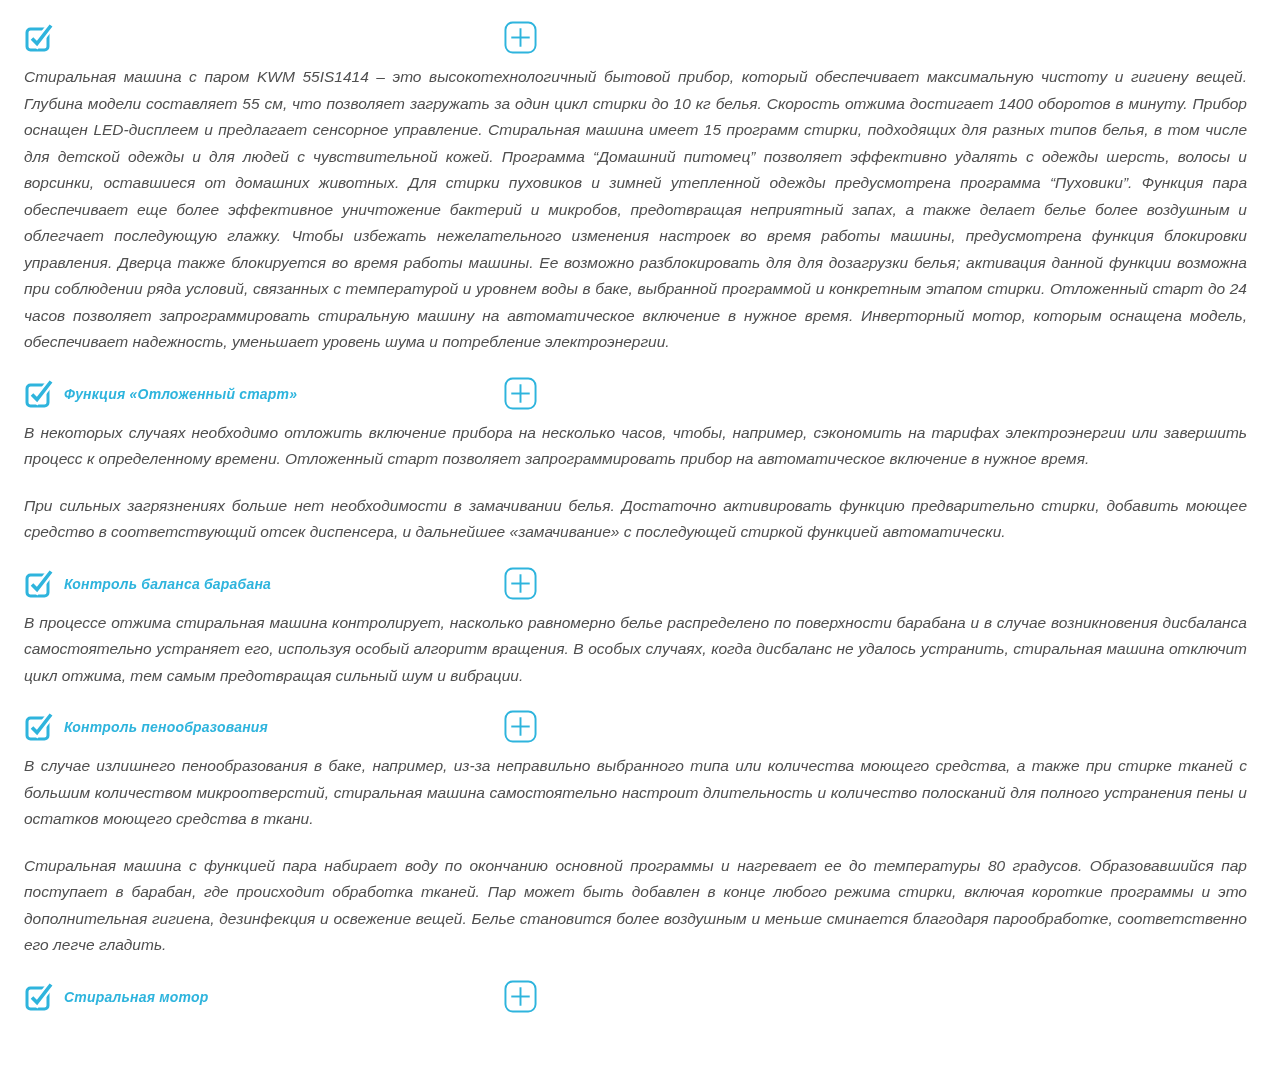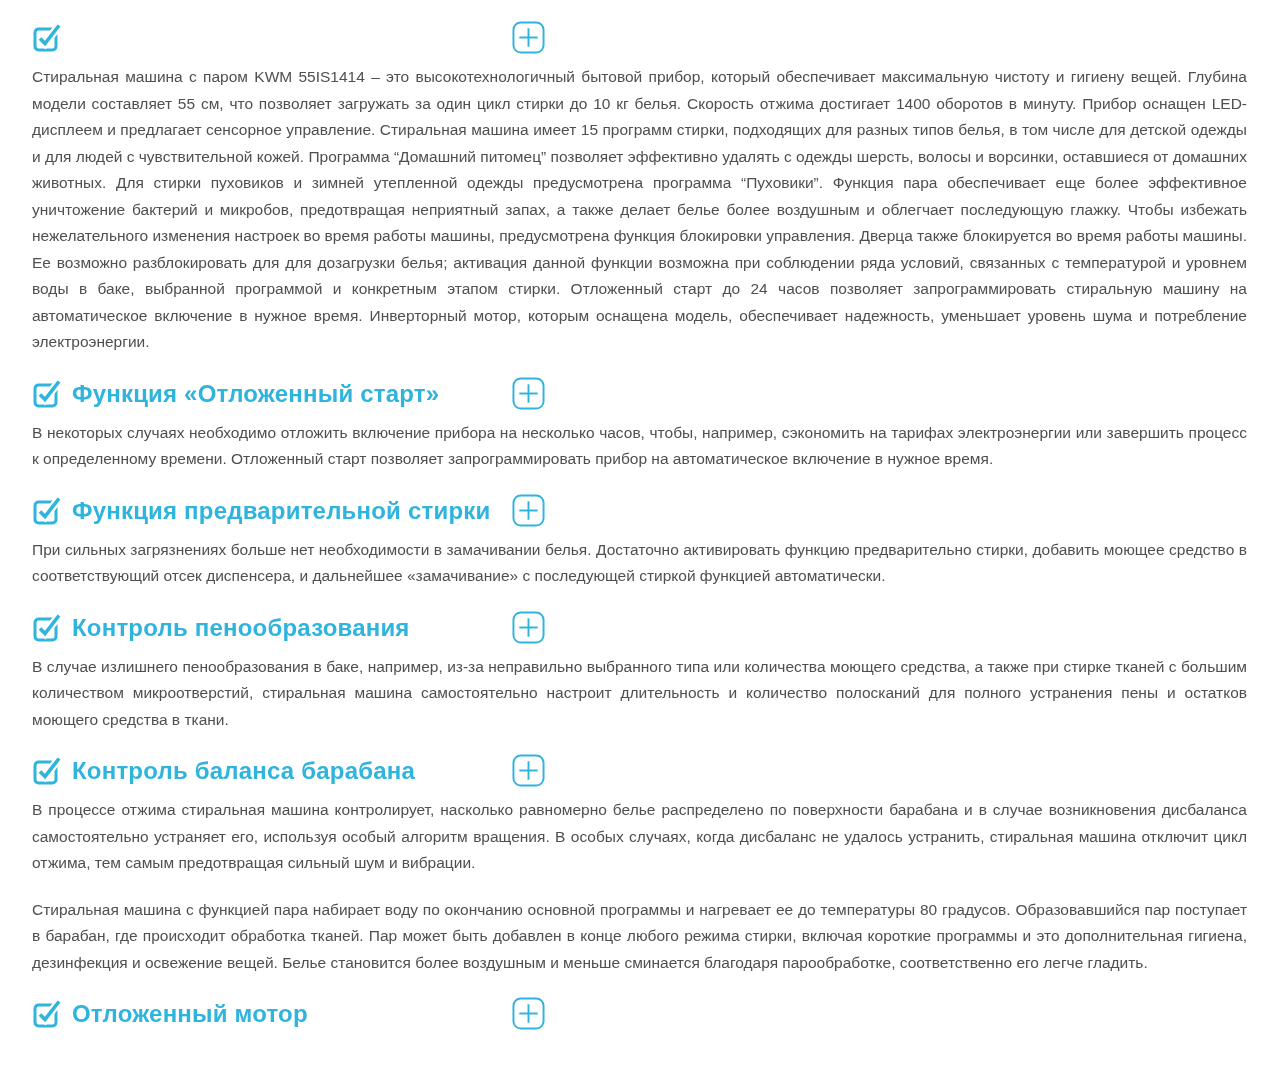--- a/index.html
+++ b/index.html
@@ -4,39 +4,39 @@
 <style>
   :root { --accent: #2eb4dd; --text: #4f4f4f; }
   * { box-sizing: border-box; }
   html, body { margin: 0; padding: 0; background: #ffffff; }
   body {
     width: 1271px;
     font-family: "Liberation Sans", "DejaVu Sans", sans-serif;
     color: var(--text);
   }
   .page { padding: 20px 24px 14px 24px; }
-  .feature-section { margin: 0 0 20px 8px; }
+  .feature-section { margin: 0 0 20px 0; font-style: italic; }
   .section-header {
     position: relative;
     display: flex;
     align-items: center;
     height: 36px;
     margin-bottom: 8px;
   }
   .checkbox-icon {
     flex: 0 0 auto;
     width: 30px; height: 30px;
     color: var(--accent);
     display: inline-block;
     margin-top: -2px;
   }
   .checkbox-icon svg { width: 30px; height: 30px; display: block; }
   .section-title {
     margin: 0 0 0 10px;
-    font-size: 24px;
+    font-size: 14px;
     font-weight: bold;
     color: var(--accent);
     letter-spacing: 0.2px;
   }
   .plus-icon {
     position: absolute;
     left: 480px;
     top: 1px;
     width: 33px; height: 33px;
     color: var(--accent);
@@ -93,38 +93,42 @@
           <rect x="1.5" y="1.5" width="31" height="31" rx="7.5" stroke="currentColor" stroke-width="2"></rect>
           <line x1="17" y1="7.5" x2="17" y2="26.5" stroke="currentColor" stroke-width="2"></line>
           <line x1="7.5" y1="17" x2="26.5" y2="17" stroke="currentColor" stroke-width="2"></line>
         </svg>
       </span>
     </div>
     <p class="section-text">В некоторых случаях необходимо отложить включение прибора на несколько часов, чтобы, например, сэкономить на тарифах электроэнергии или завершить процесс к определенному времени. Отложенный старт позволяет запрограммировать прибор на автоматическое включение в нужное время.</p>
   </section>
 
   <section class="feature-section">
+    <p class="section-text">При сильных загрязнениях больше нет необходимости в замачивании белья. Достаточно активировать функцию предварительно стирки, добавить моющее средство в соответствующий отсек диспенсера, и дальнейшее «замачивание» с последующей стиркой функцией автоматически.</p>
+  </section>
+
+  <section class="feature-section">
     <div class="section-header">
       <span class="checkbox-icon">
         <svg viewBox="0 0 30 30" fill="none" xmlns="http://www.w3.org/2000/svg">
           <rect x="3" y="7" width="21" height="21" rx="3.5" stroke="currentColor" stroke-width="3"></rect>
           <polyline points="8,16.5 13,21.5 27,3.5" stroke="#ffffff" stroke-width="8" fill="none"></polyline>
           <polyline points="8,16.5 13,21.5 27,3.5" stroke="currentColor" stroke-width="3.6" fill="none"></polyline>
         </svg>
       </span>
-      <h3 class="section-title">Функция предварительной стирки</h3>
+      <h3 class="section-title">Контроль баланса барабана</h3>
       <span class="plus-icon">
         <svg viewBox="0 0 34 34" fill="none" xmlns="http://www.w3.org/2000/svg">
           <rect x="1.5" y="1.5" width="31" height="31" rx="7.5" stroke="currentColor" stroke-width="2"></rect>
           <line x1="17" y1="7.5" x2="17" y2="26.5" stroke="currentColor" stroke-width="2"></line>
           <line x1="7.5" y1="17" x2="26.5" y2="17" stroke="currentColor" stroke-width="2"></line>
         </svg>
       </span>
     </div>
-    <p class="section-text">При сильных загрязнениях больше нет необходимости в замачивании белья. Достаточно активировать функцию предварительно стирки, добавить моющее средство в соответствующий отсек диспенсера, и дальнейшее «замачивание» с последующей стиркой функцией автоматически.</p>
+    <p class="section-text">В процессе отжима стиральная машина контролирует, насколько равномерно белье распределено по поверхности барабана и в случае возникновения дисбаланса самостоятельно устраняет его, используя особый алгоритм вращения. В особых случаях, когда дисбаланс не удалось устранить, стиральная машина отключит цикл отжима, тем самым предотвращая сильный шум и вибрации.</p>
   </section>
 
   <section class="feature-section">
     <div class="section-header">
       <span class="checkbox-icon">
         <svg viewBox="0 0 30 30" fill="none" xmlns="http://www.w3.org/2000/svg">
           <rect x="3" y="7" width="21" height="21" rx="3.5" stroke="currentColor" stroke-width="3"></rect>
           <polyline points="8,16.5 13,21.5 27,3.5" stroke="#ffffff" stroke-width="8" fill="none"></polyline>
           <polyline points="8,16.5 13,21.5 27,3.5" stroke="currentColor" stroke-width="3.6" fill="none"></polyline>
         </svg>
@@ -135,54 +139,33 @@
           <rect x="1.5" y="1.5" width="31" height="31" rx="7.5" stroke="currentColor" stroke-width="2"></rect>
           <line x1="17" y1="7.5" x2="17" y2="26.5" stroke="currentColor" stroke-width="2"></line>
           <line x1="7.5" y1="17" x2="26.5" y2="17" stroke="currentColor" stroke-width="2"></line>
         </svg>
       </span>
     </div>
     <p class="section-text">В случае излишнего пенообразования в баке, например, из-за неправильно выбранного типа или количества моющего средства, а также при стирке тканей с большим количеством микроотверстий, стиральная машина самостоятельно настроит длительность и количество полосканий для полного устранения пены и остатков моющего средства в ткани.</p>
   </section>
 
   <section class="feature-section">
-    <div class="section-header">
-      <span class="checkbox-icon">
-        <svg viewBox="0 0 30 30" fill="none" xmlns="http://www.w3.org/2000/svg">
-          <rect x="3" y="7" width="21" height="21" rx="3.5" stroke="currentColor" stroke-width="3"></rect>
-          <polyline points="8,16.5 13,21.5 27,3.5" stroke="#ffffff" stroke-width="8" fill="none"></polyline>
-          <polyline points="8,16.5 13,21.5 27,3.5" stroke="currentColor" stroke-width="3.6" fill="none"></polyline>
-        </svg>
-      </span>
-      <h3 class="section-title">Контроль баланса барабана</h3>
-      <span class="plus-icon">
-        <svg viewBox="0 0 34 34" fill="none" xmlns="http://www.w3.org/2000/svg">
-          <rect x="1.5" y="1.5" width="31" height="31" rx="7.5" stroke="currentColor" stroke-width="2"></rect>
-          <line x1="17" y1="7.5" x2="17" y2="26.5" stroke="currentColor" stroke-width="2"></line>
-          <line x1="7.5" y1="17" x2="26.5" y2="17" stroke="currentColor" stroke-width="2"></line>
-        </svg>
-      </span>
-    </div>
-    <p class="section-text">В процессе отжима стиральная машина контролирует, насколько равномерно белье распределено по поверхности барабана и в случае возникновения дисбаланса самостоятельно устраняет его, используя особый алгоритм вращения. В особых случаях, когда дисбаланс не удалось устранить, стиральная машина отключит цикл отжима, тем самым предотвращая сильный шум и вибрации.</p>
-  </section>
-
-  <section class="feature-section">
     <p class="section-text">Стиральная машина с функцией пара набирает воду по окончанию основной программы и нагревает ее до температуры 80 градусов. Образовавшийся пар поступает в барабан, где происходит обработка тканей. Пар может быть добавлен в конце любого режима стирки, включая короткие программы и это дополнительная гигиена, дезинфекция и освежение вещей. Белье становится более воздушным и меньше сминается благодаря парообработке, соответственно его легче гладить.</p>
   </section>
 
   <section class="feature-section">
     <div class="section-header">
       <span class="checkbox-icon">
         <svg viewBox="0 0 30 30" fill="none" xmlns="http://www.w3.org/2000/svg">
           <rect x="3" y="7" width="21" height="21" rx="3.5" stroke="currentColor" stroke-width="3"></rect>
           <polyline points="8,16.5 13,21.5 27,3.5" stroke="#ffffff" stroke-width="8" fill="none"></polyline>
           <polyline points="8,16.5 13,21.5 27,3.5" stroke="currentColor" stroke-width="3.6" fill="none"></polyline>
         </svg>
       </span>
-      <h3 class="section-title">Отложенный мотор</h3>
+      <h3 class="section-title">Стиральная мотор</h3>
       <span class="plus-icon">
         <svg viewBox="0 0 34 34" fill="none" xmlns="http://www.w3.org/2000/svg">
           <rect x="1.5" y="1.5" width="31" height="31" rx="7.5" stroke="currentColor" stroke-width="2"></rect>
           <line x1="17" y1="7.5" x2="17" y2="26.5" stroke="currentColor" stroke-width="2"></line>
           <line x1="7.5" y1="17" x2="26.5" y2="17" stroke="currentColor" stroke-width="2"></line>
         </svg>
       </span>
     </div>
 
   </section>

